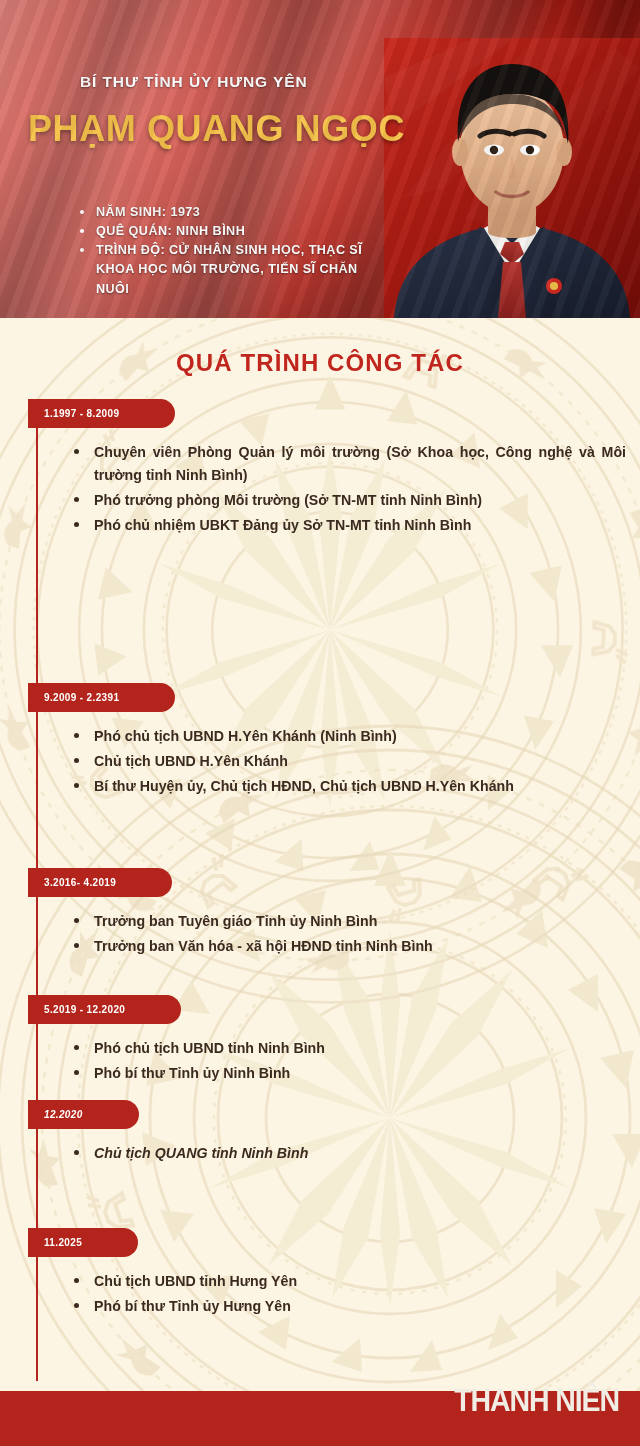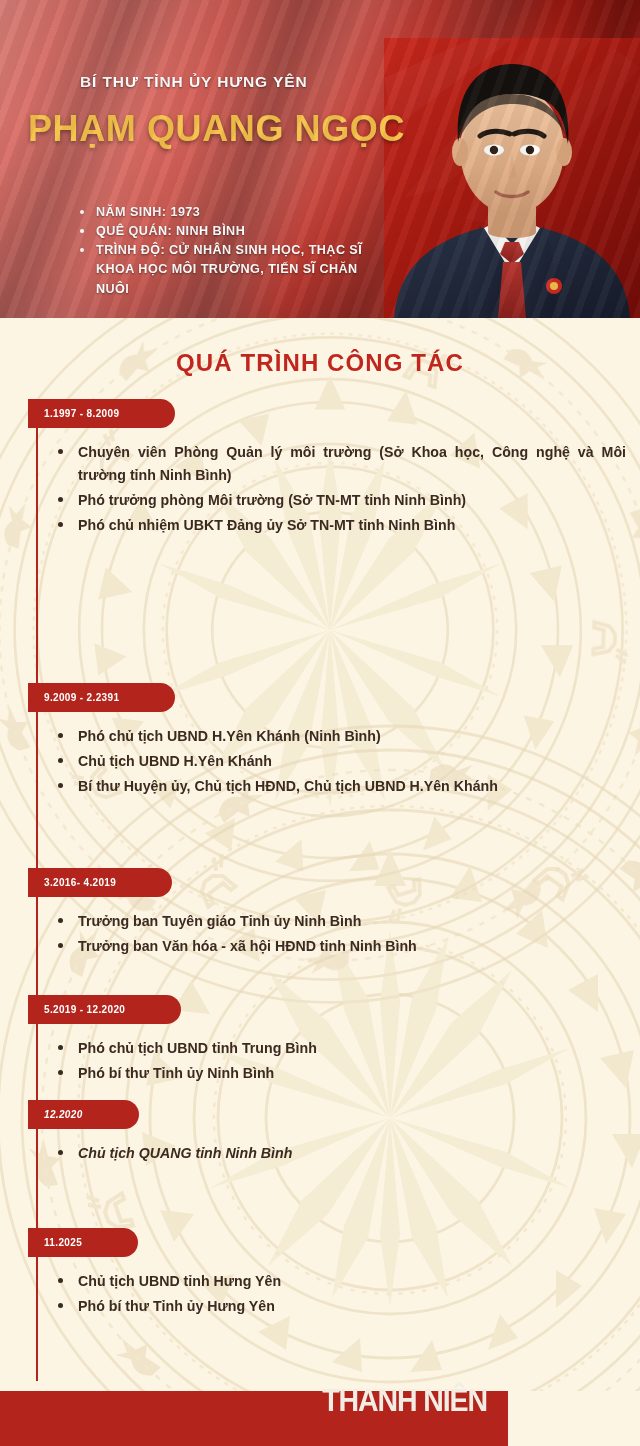--- a/index.html
+++ b/index.html
@@ -89,33 +89,33 @@
     font-size:10px; font-weight:700; letter-spacing:.35px;
     padding:9px 30px 9px 16px;
     border-radius:0 22px 22px 0;
     margin-left:28px;
     white-space:nowrap;
   }
   .pill.wide { padding-right:56px; }
 
   .bullets {
     list-style:none; margin:13px 0 0 0;
-    padding-left:56px; padding-right:14px;
+    padding-left:72px; padding-right:14px;
     color:#3B2A20; font-size:14.2px; font-weight:700;
     line-height:1.62; text-align:justify;
   }
   .bullets li { position:relative; padding-left:22px; margin-bottom:2px; }
   .bullets li::before{
     content:""; position:absolute; left:2px; top:8px;
     width:5px; height:5px; border-radius:50%; background:#3B2A20;
   }
 
   
   .footer {
-    position:absolute; left:0; top:1391px; width:508px; height:55px;
+    position:absolute; left:0; top:1391px; width:640px; height:55px;
     background:#B3251C;
   }
   .footer-logo {
     position:absolute; right:14px; top:50%; transform:translateY(-50%);
     color:#F2EDE4; font-size:31px; font-weight:800;
     letter-spacing:-1.2px; font-stretch:condensed;
     transform-origin:right center;
   }
   .footer-logo span { display:inline-block; transform:scaleX(.92) translateY(-50%); }
 </style>
@@ -460,21 +460,21 @@
       <div class="pill wide">3.2016- 4.2019</div>
       <ul class="bullets">
         <li>Trưởng ban Tuyên giáo Tỉnh ủy Ninh Bình</li>
         <li>Trưởng ban Văn hóa - xã hội HĐND tỉnh Ninh Bình</li>
       </ul>
     </div>
 
     <div class="tl-item" style="top:677px;">
       <div class="pill wide">5.2019 - 12.2020</div>
       <ul class="bullets">
-        <li>Phó chủ tịch UBND tỉnh Trung Bình</li>
+        <li>Phó chủ tịch UBND tỉnh Ninh Bình</li>
         <li>Phó bí thư Tỉnh ủy Ninh Bình</li>
       </ul>
     </div>
 
     <div class="tl-item" style="top:782px;font-style:italic;">
       <div class="pill wide">12.2020</div>
       <ul class="bullets">
         <li>Chủ tịch QUANG tỉnh Ninh Bình</li>
       </ul>
     </div>

